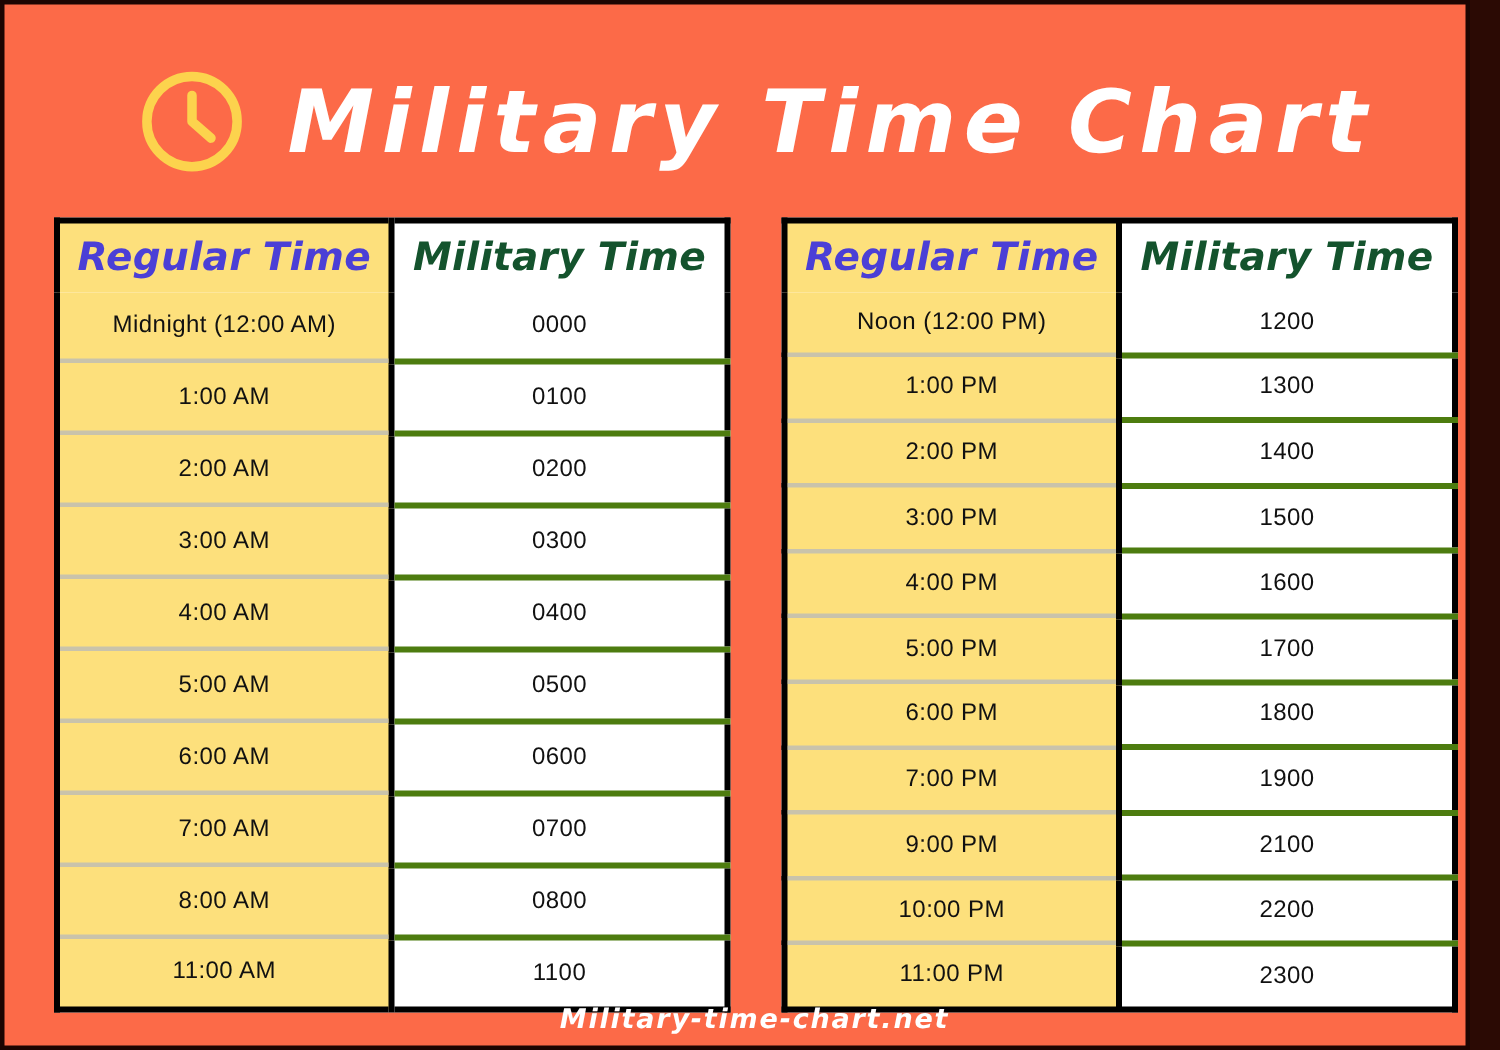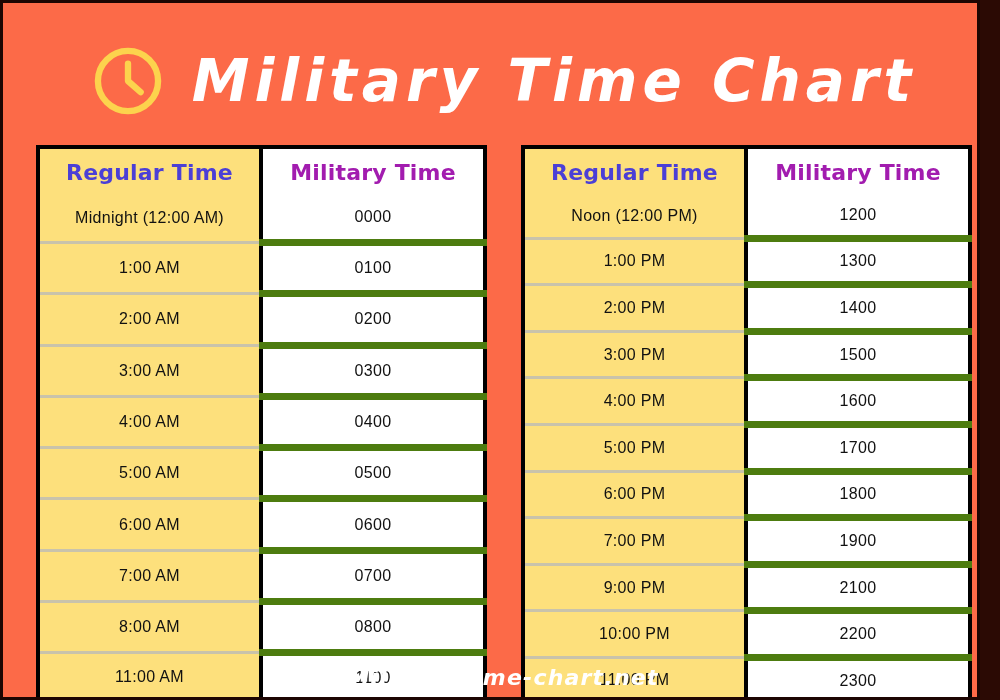--- a/index.html
+++ b/index.html
@@ -82,66 +82,67 @@
     margin: 0;
     padding: 0;
     text-align: center;
     vertical-align: middle;
     font-weight: 400;
   }
 
   .chart-table th {
     height: 46px;
     font-family: "DejaVu Sans", sans-serif;
-    font-size: 22px;
+    font-size: 26px;
     font-weight: 700;
     letter-spacing: 0.2px;
+    font-style: italic;
   }
 
   .chart-table td {
     height: 39.6px;
     font-size: 16px;
     color: #111111;
     letter-spacing: 0.3px;
   }
 
   .cell-regular {
     background: #fde07c;
     border-right: 4px solid #000000;
     border-bottom: 3px solid #c9c3ab;
   }
   .cell-military {
     background: #ffffff;
-    border-bottom: 7px solid #4d7c0f;
+    border-bottom: 4px solid #4d7c0f;
   }
 
   th.cell-regular {
     color: #4b3fd6;
   }
   th.cell-military {
-    color: #a21caf;
+    color: #14532d;
   }
 
   tr:last-child .cell-regular,
   tr:last-child .cell-military {
     border-bottom: none;
   }
 
   
   .footer {
     position: absolute;
     left: 0;
     bottom: 7px;
     width: 1000px;
     text-align: center;
   }
   .footer-text {
     color: #ffffff;
     font-family: "DejaVu Sans", sans-serif;
-    font-size: 22px;
+    font-size: 18px;
     font-weight: 700;
     font-style: italic;
     letter-spacing: 1.2px;
   }
 </style>
 </head>
 <body>
 
 <div class="page">
 

